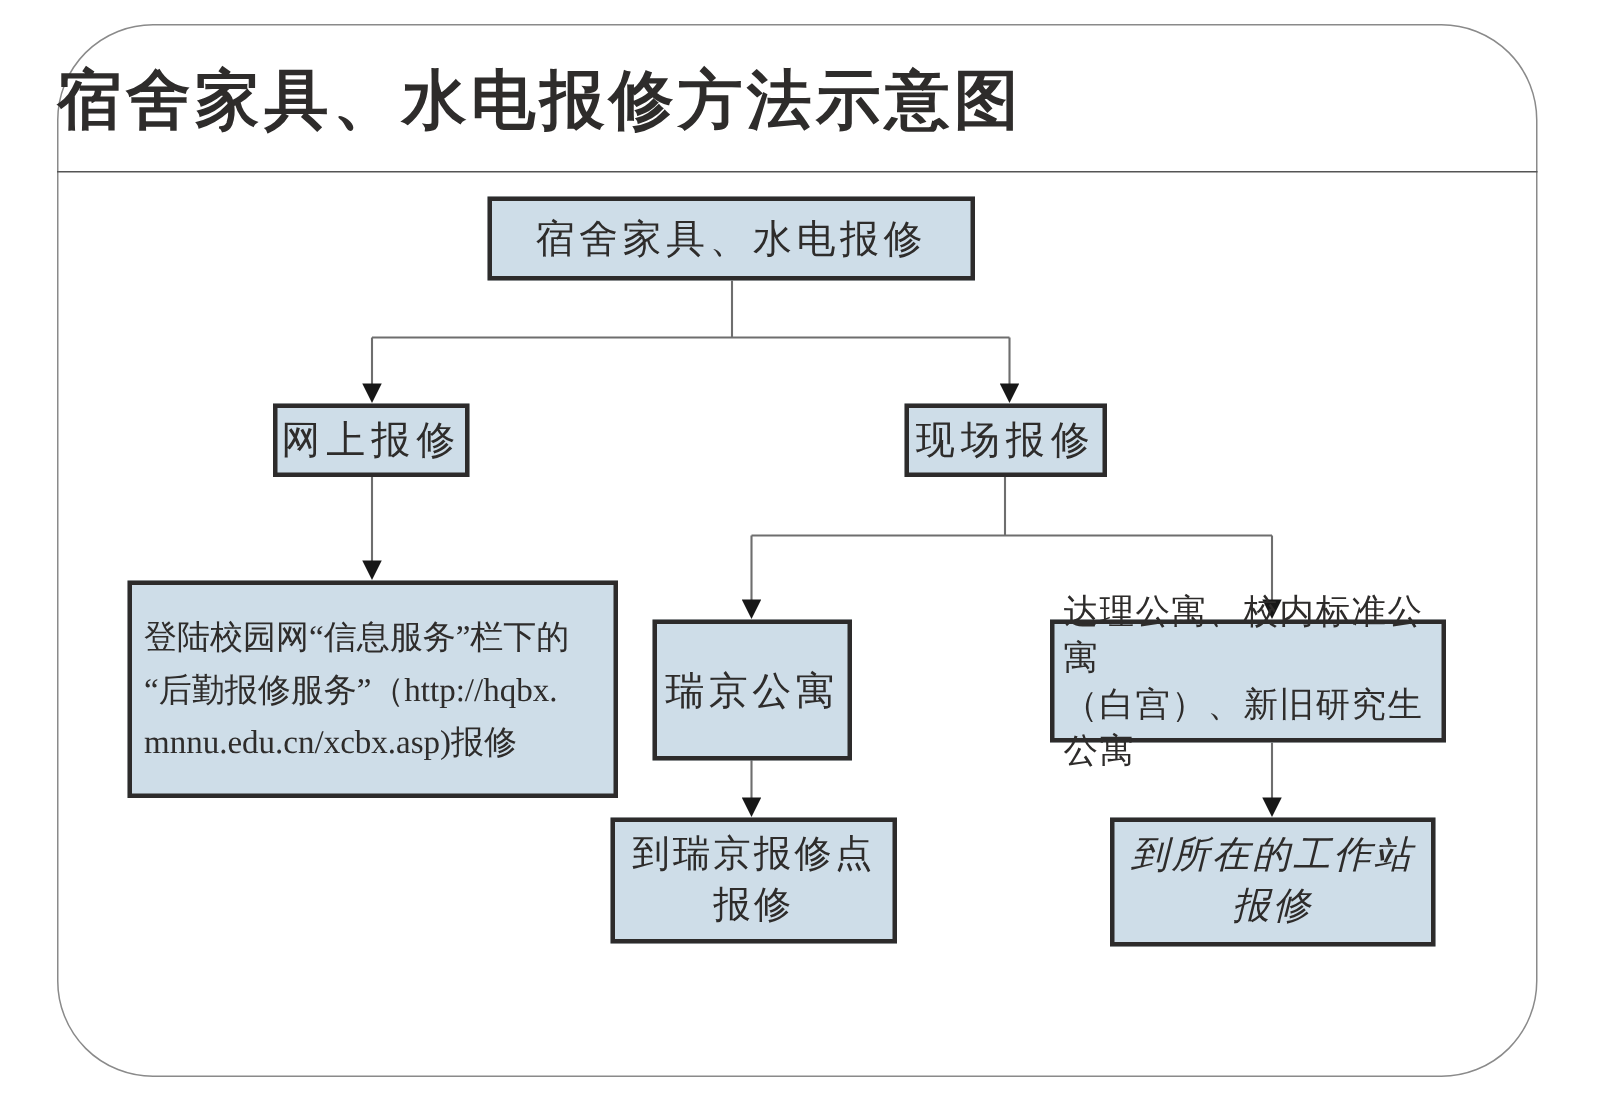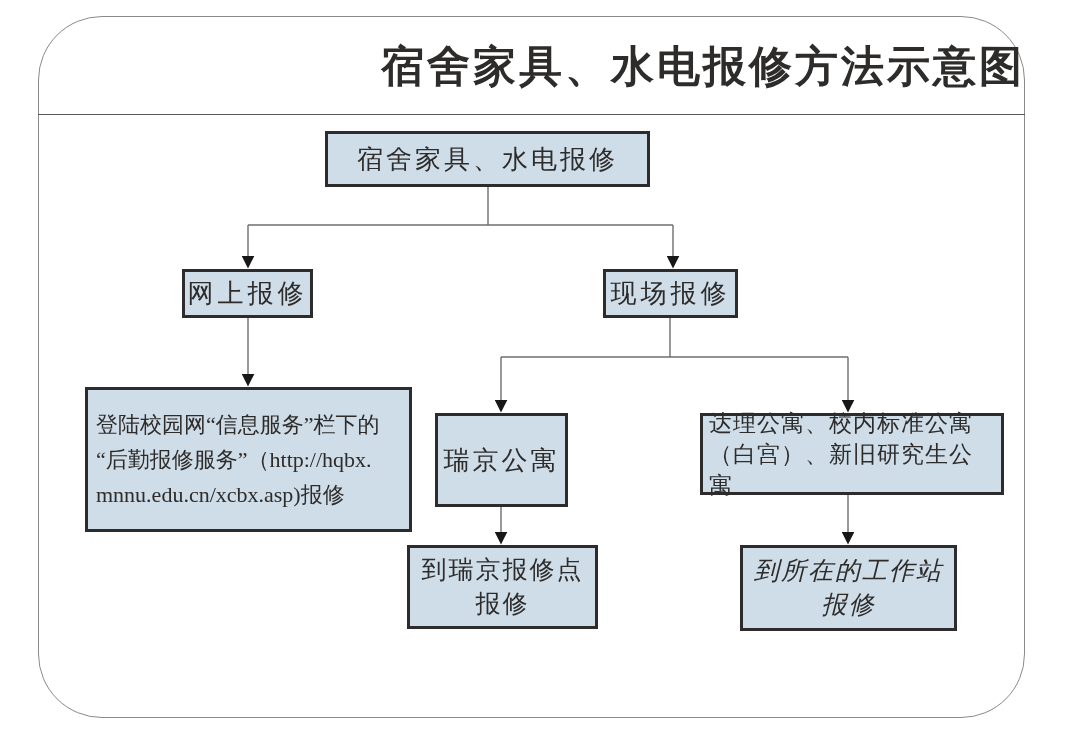--- a/index.html
+++ b/index.html
@@ -29,21 +29,21 @@
     position: absolute;
     left: 38px; top: 16px;
     width: 987px; height: 702px;
     border: 1.5px solid var(--frame);
     border-radius: 64px;
   }
   .title {
     position: absolute;
     left: 38px; top: 38px;
     width: 987px;
-    text-align: right;
+    text-align: left;
     font-size: 43px;
     font-weight: bold;
     letter-spacing: 3px;
     color: var(--text);
   }
   .separator {
     position: absolute;
     left: 38px; top: 114px;
     width: 987px;
     height: 0;
@@ -70,21 +70,21 @@
     text-align: center;
     white-space: pre-line;
     color: var(--text);
   }
   .node-root        { left: 325px; top: 131px; width: 325px; height: 56px;  font-size: 26px; letter-spacing: 3px; }
   .node-online      { left: 182px; top: 269px; width: 131px; height: 49px;  font-size: 26px; letter-spacing: 4px; }
   .node-onsite      { left: 603px; top: 269px; width: 135px; height: 49px;  font-size: 26px; letter-spacing: 4px; }
   .node-web-detail  { left: 85px;  top: 387px; width: 327px; height: 145px; font-size: 22px;
                       justify-content: flex-start; text-align: left; padding: 6px 8px; line-height: 35px; }
   .node-ruijing     { left: 435px; top: 413px; width: 133px; height: 94px;  font-size: 26px; letter-spacing: 3px; }
-  .node-other       { left: 700px; top: 413px; width: 304px; height: 82px;  font-size: 23px; letter-spacing: 1px;
+  .node-other       { left: 700px; top: 413px; width: 264px; height: 82px;  font-size: 23px; letter-spacing: 1px;
                       justify-content: flex-end; text-align: left; padding: 0 6px; line-height: 31px; }
   .node-ruijing-point { left: 407px; top: 545px; width: 191px; height: 84px; font-size: 25px; letter-spacing: 2px; line-height: 1.35; }
   .node-workstation   { left: 740px; top: 545px; width: 217px; height: 86px; font-size: 25px; letter-spacing: 2px; line-height: 1.35; font-style: italic; }
 </style>
 </head>
 <body>
 
 <div class="canvas">
 
   <div class="frame"></div>

